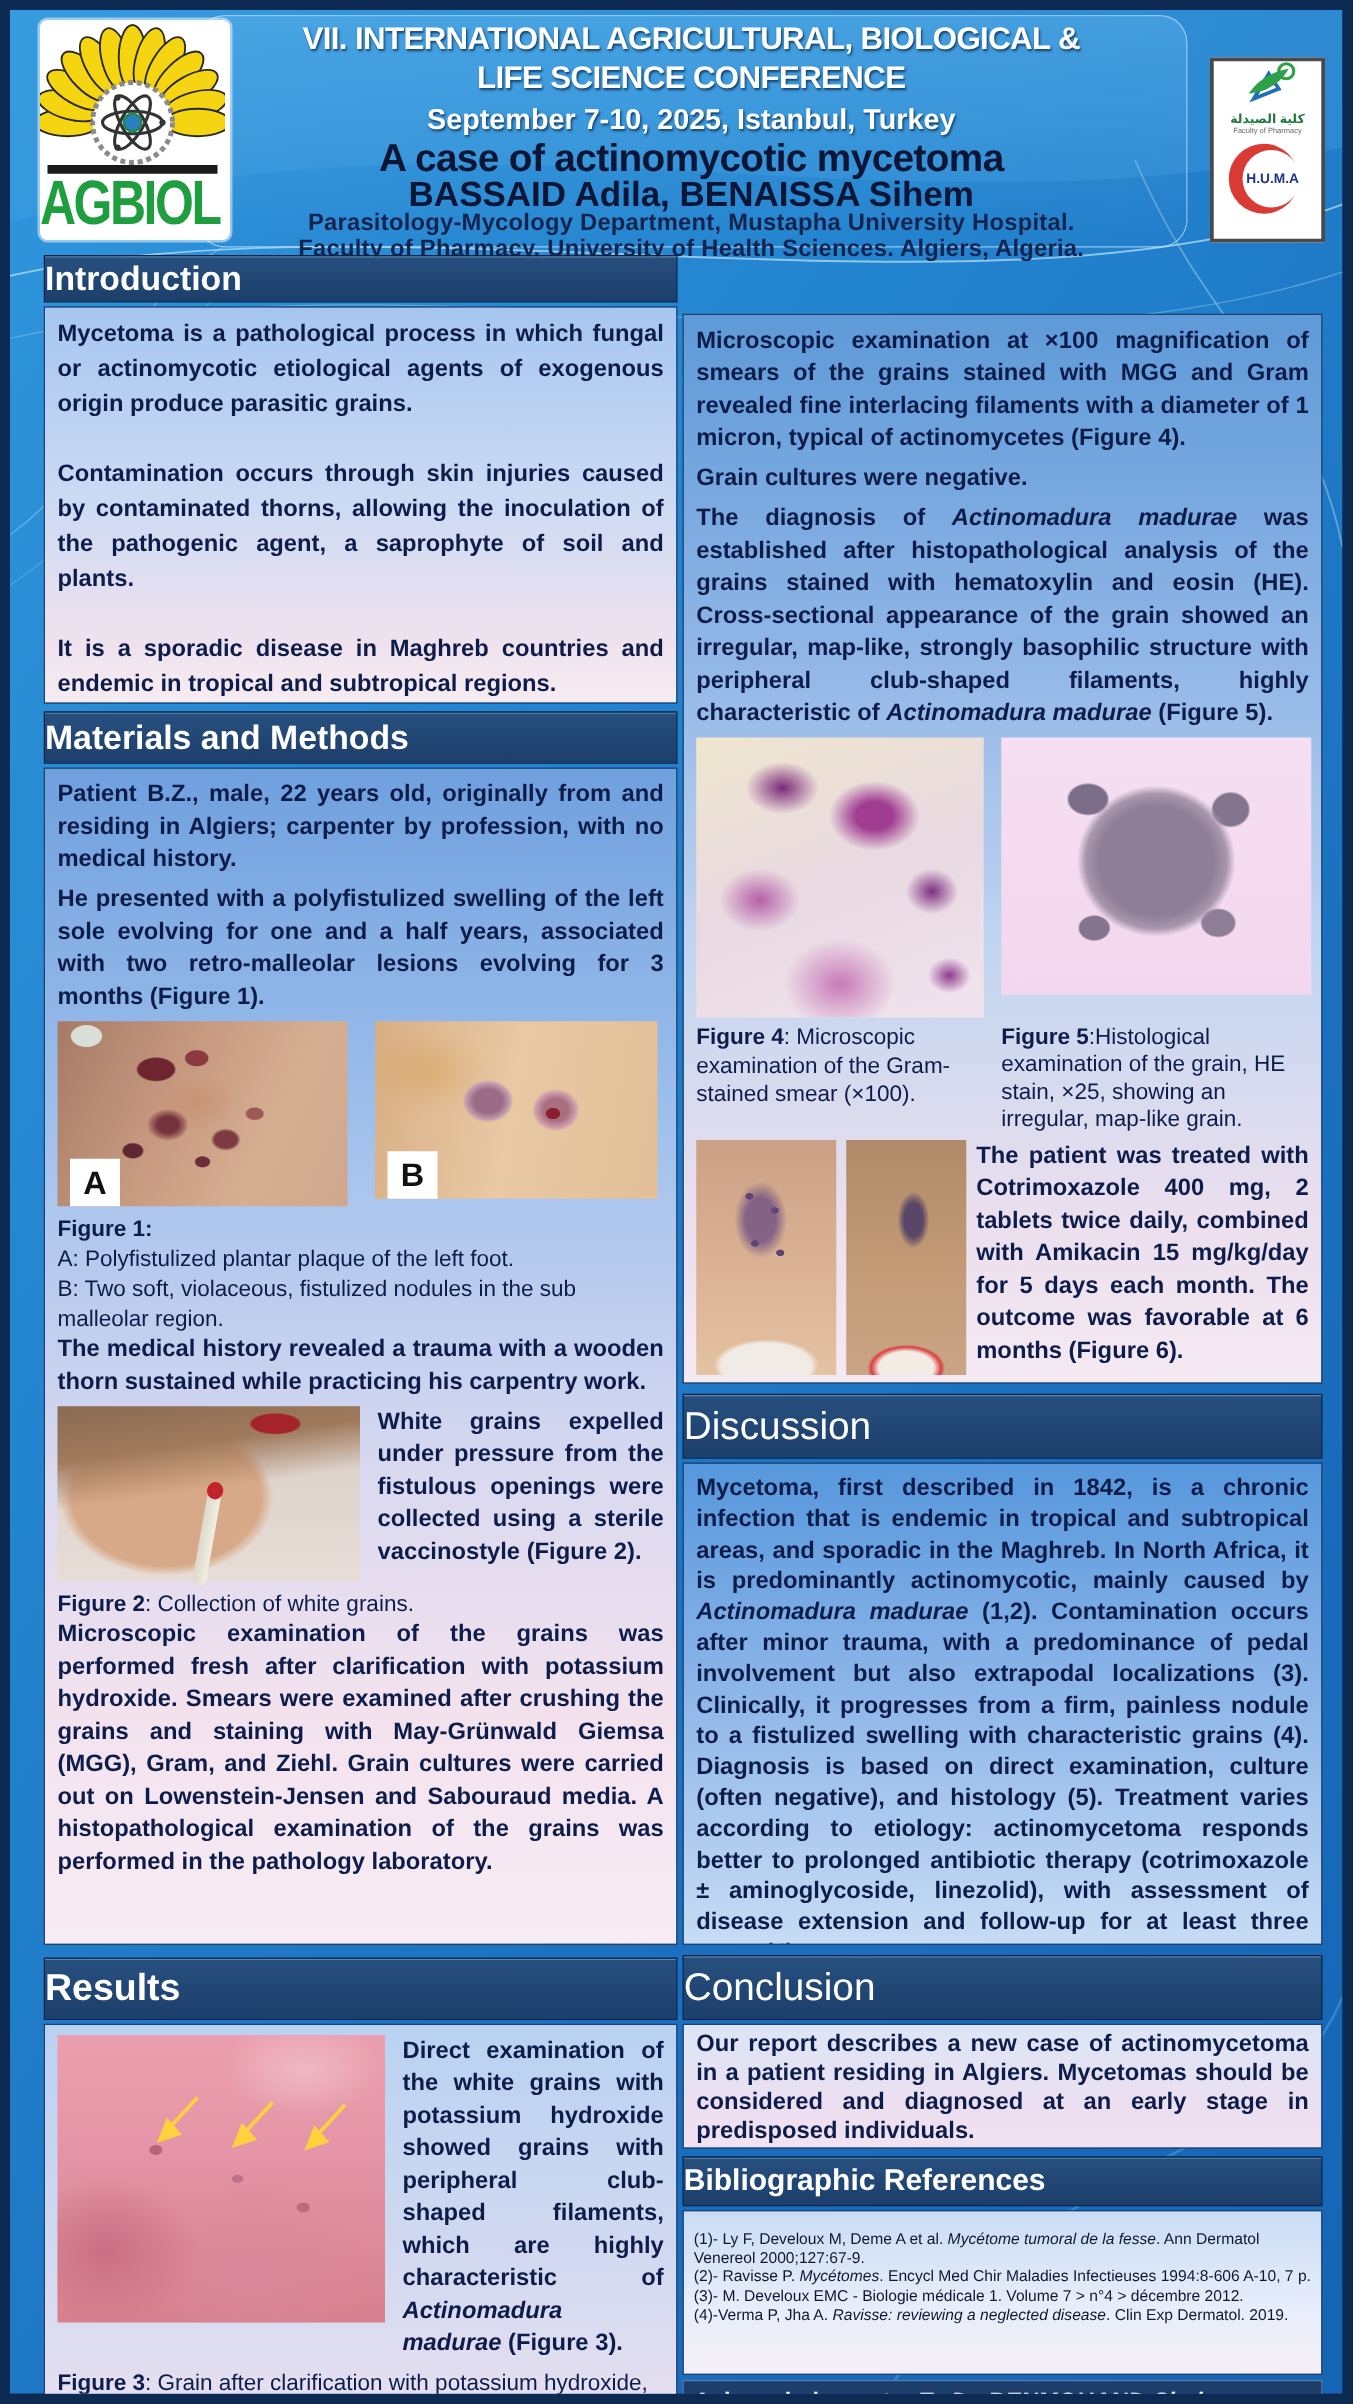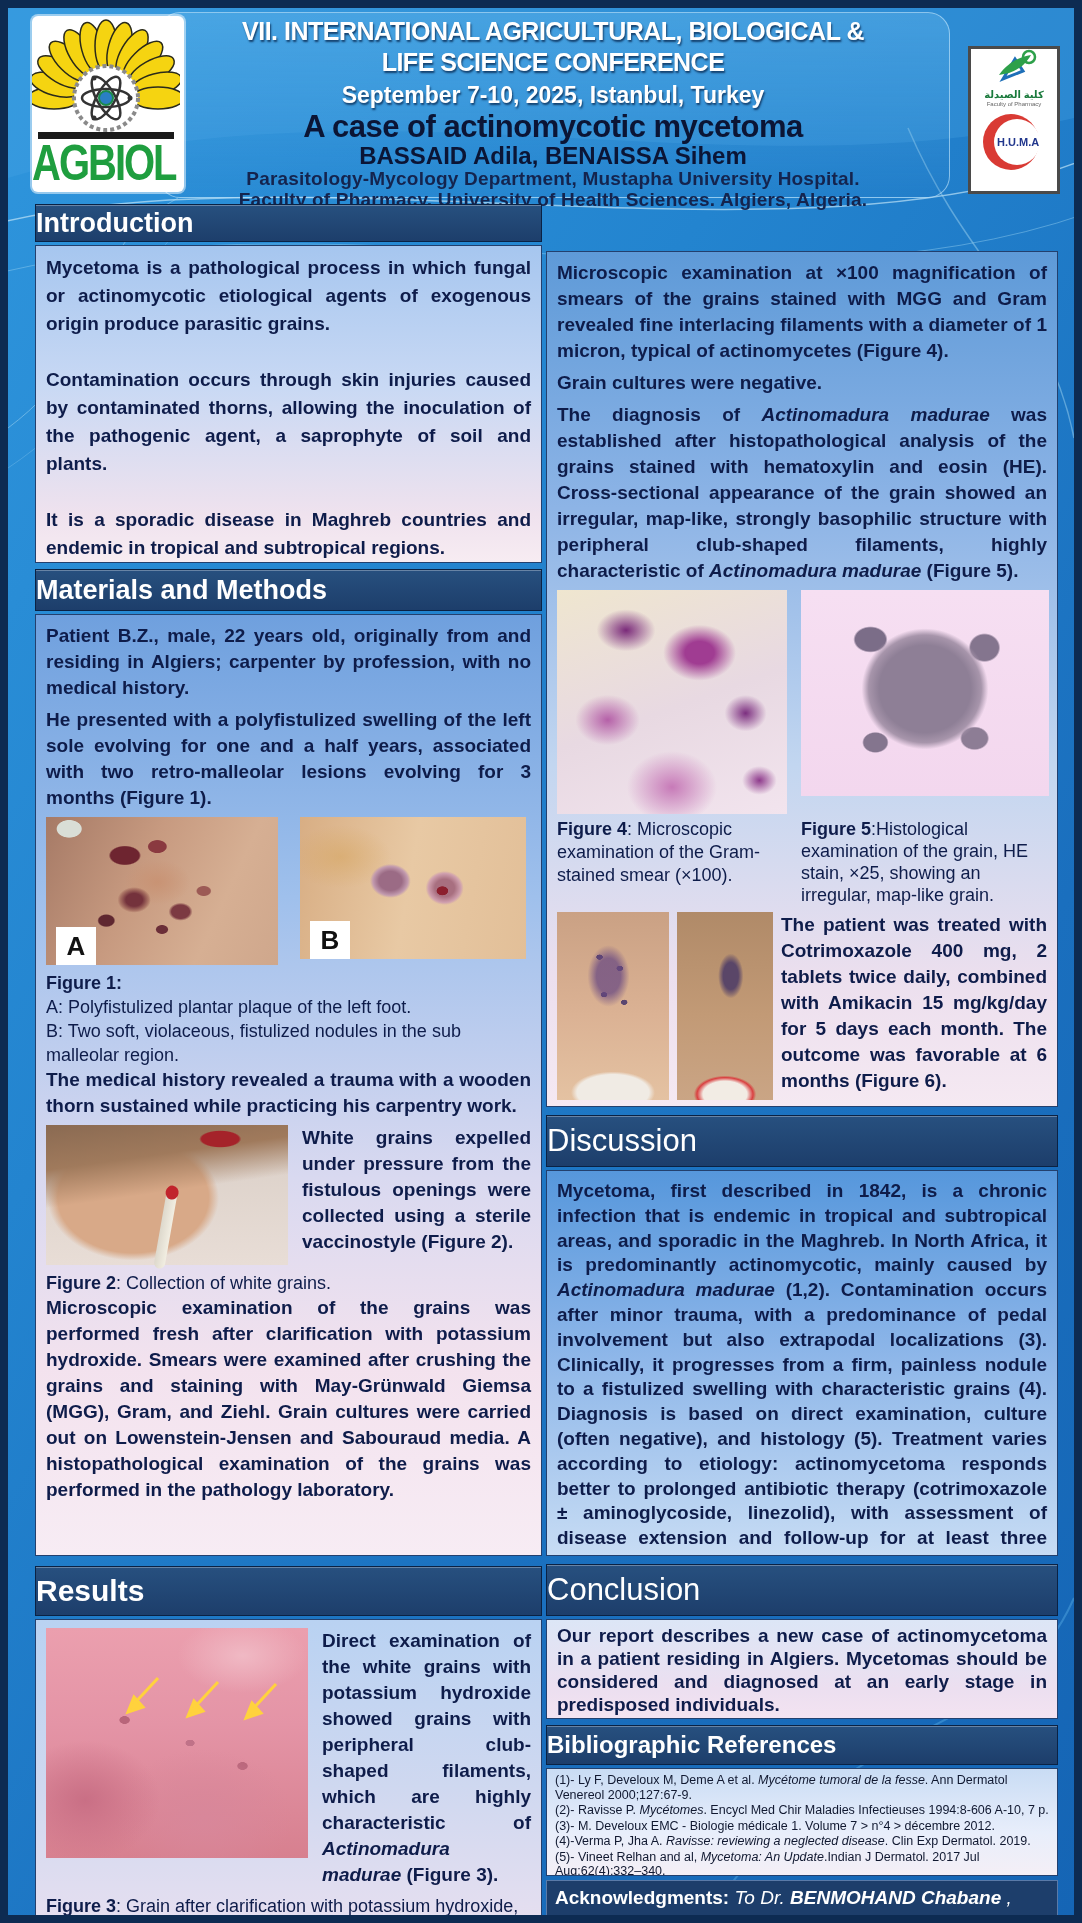--- a/index.html
+++ b/index.html
@@ -24,21 +24,21 @@
   .crescent{position:relative;margin:6px auto 0;width:62px;height:56px;}
   .crescent .c1{position:absolute;left:0;top:0;width:56px;height:56px;border-radius:50%;background:var(--huma-red,#d93a34);}
   .crescent .c2{position:absolute;left:11px;top:5px;width:46px;height:46px;border-radius:50%;background:#fff;}
   .huma-text{position:absolute;left:14px;top:22px;font-size:11px;font-weight:bold;color:#20368c;z-index:2;}
   .head-center{position:absolute;left:180px;top:8px;width:730px;text-align:center;}
   .conf1{font-size:25px;font-weight:bold;color:#fff;line-height:31px;
     text-shadow:1px 2px 2px rgba(8,40,80,.8);letter-spacing:-.5px;}
   .conf-date{font-size:23px;font-weight:bold;color:#fff;line-height:30px;margin-top:2px;
     text-shadow:1px 2px 2px rgba(8,40,80,.8);}
   .title{font-size:31px;font-weight:bold;color:#0b1535;line-height:34px;margin-top:0px;letter-spacing:-.5px;}
-  .authors{font-size:24px;font-weight:bold;color:#0b1535;line-height:24px;}
+  .authors{font-size:28px;font-weight:bold;color:#0b1535;line-height:24px;}
   .aff{font-size:19px;font-weight:bold;color:#14244e;line-height:21px;letter-spacing:.2px;}
   
   .col{position:absolute;top:196px;}
   .col-left{left:27px;width:507px;}
   .col-right{left:538px;width:512px;top:240px;}
   .bar{background:linear-gradient(180deg,#27507f,var(--accent-navy,#1d3e6b));
     border:1px solid #0a2244;box-shadow:inset 0 1px 0 rgba(255,255,255,.3);
     color:#fff;text-align:left;font-weight:bold;font-size:27px;line-height:36px;height:36px;}
   .bar-mm{margin-top:6px;height:40px;line-height:40px;}
   .bar-lg{margin-top:10px;height:48px;line-height:48px;font-size:30px;}
@@ -52,21 +52,21 @@
   
   .box-intro{height:318px;background:linear-gradient(180deg,#a6c6ef 0%,#c9d9f4 45%,#efe2ee 85%,#f7ecf2 100%);}
   .box-intro .jtext{line-height:28px;margin-bottom:28px;}
   .box-mm{height:942px;background:linear-gradient(180deg,#6fa0de 0%,#9fc0ec 30%,#d9d9f0 60%,#f3e2ee 80%,#f7ecf4 100%);}
   .box-results{height:306px;background:linear-gradient(180deg,#b9d2f2 0%,#cfd8f0 55%,#e6dff0 100%);}
   .box-rtop{height:856px;background:linear-gradient(180deg,#5e9ad8 0%,#8db4e6 30%,#c2d6f0 60%,#ecdfee 85%,#f5e9f2 100%);}
   .box-disc{height:386px;background:linear-gradient(180deg,#5697dc 0%,#8ab4e8 45%,#c7dcf4 100%);}
   .box-disc .jtext{line-height:24.8px;}
   .box-conc{height:100px;padding:4px 10px;background:linear-gradient(180deg,#dce6f6 0%,#ecdff0 70%,#f3e3f1 100%);}
   .box-conc .jtext{line-height:23px;}
-  .box-refs{height:108px;padding:3px 8px;background:linear-gradient(180deg,#c9dcf4 0%,#e8eefb 60%,#f4eff6 100%);}
+  .box-refs{height:132px;padding:14px 8px;background:linear-gradient(180deg,#c9dcf4 0%,#e8eefb 60%,#f4eff6 100%);}
   .ref{font-size:12.5px;line-height:14.5px;margin:1px 0;color:#101830;}
   .ack{margin-top:4px;height:64px;background:var(--accent-navy,#1d3e6b);border:1px solid #5a7aa8;
     color:#fff;padding:3px 8px;box-sizing:border-box;}
   .ack p{margin:0;font-size:19px;line-height:28px;}
   
   .figrow{display:flex;gap:22px;margin:4px 0 6px;}
   .fig{position:relative;flex:none;}
   .ab{position:absolute;left:10px;bottom:0;width:40px;height:38px;background:#fff;color:#111;
     font-size:26px;font-weight:bold;text-align:center;line-height:38px;}
   #fig1a{width:232px;height:148px;background:
@@ -304,20 +304,19 @@
     <div class="box box-conc">
       <p class="jtext">Our report describes a new case of actinomycetoma in a patient residing in Algiers. Mycetomas should be considered and diagnosed at an early stage in predisposed individuals.</p>
     </div>
 
     <div class="bar bar-refs">Bibliographic References</div>
     <div class="box box-refs">
       <p class="ref"><span>(1)- Ly F, Develoux M, Deme A et al. </span><span class="i">Mycétome tumoral de la fesse</span><span>. Ann Dermatol Venereol 2000;127:67-9.</span></p>
       <p class="ref"><span>(2)- Ravisse P. </span><span class="i">Mycétomes</span><span>. Encycl Med Chir Maladies Infectieuses 1994:8-606 A-10, 7 p.</span></p>
       <p class="ref"><span>(3)- M. Develoux EMC - Biologie médicale 1. Volume 7 &gt; n°4 &gt; décembre 2012.</span></p>
       <p class="ref"><span>(4)-Verma P, Jha A. </span><span class="i">Ravisse: reviewing a neglected disease</span><span>. Clin Exp Dermatol. 2019.</span></p>
-      <p class="ref"><span>(5)- Vineet Relhan and al, </span><span class="i">Mycetoma: An Update</span><span>.Indian J Dermatol. 2017 Jul Aug;62(4):332–340.</span></p>
     </div>
 
     <div class="ack">
       <p><span class="b">Acknowledgments: </span><span class="i">To Dr. </span><span class="bi">BENMOHAND Chabane </span><span class="i">, Dermatology, and Dr. </span><span class="bi">TIBOUK Abdelgani</span><span class="i">, Histopathology, for their valuable collaboration.</span></p>
     </div>
   </div>
 </div>
 
 </body></html>

